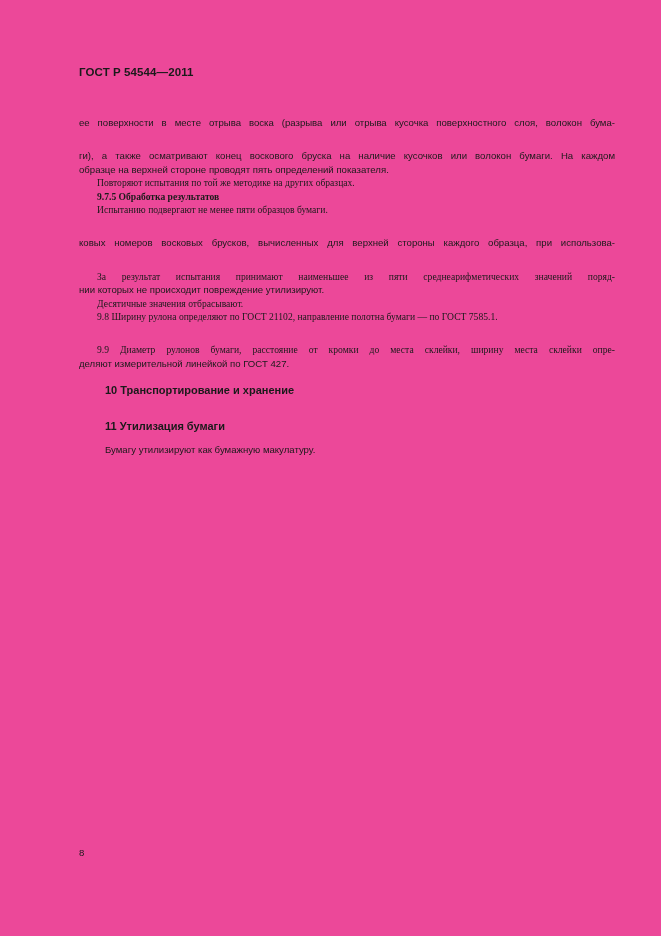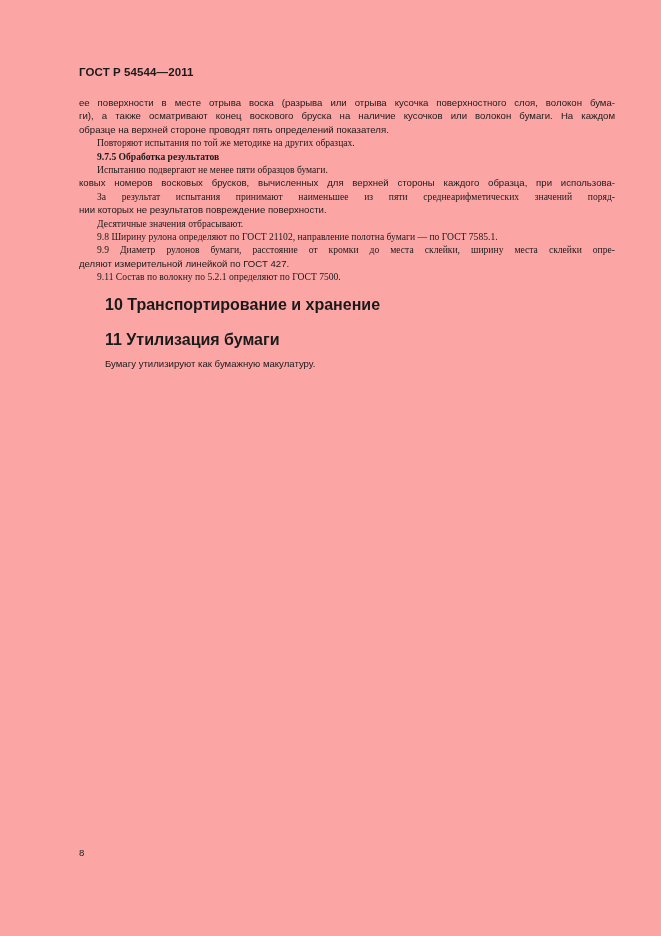--- a/index.html
+++ b/index.html
@@ -1,49 +1,48 @@
 <!DOCTYPE html>
 <html><head>
 <meta charset="utf-8">
 <style>
   html, body { margin: 0; padding: 0; background: #ffffff; }
   body { width: 661px; height: 936px; position: relative; overflow: hidden;
          font-family: "Liberation Sans", sans-serif; color: #1a1a1a; }
-  .page { position: absolute; left: 0; top: 0; width: 661px; height: 936px; background: #fca5a5; }
+  .page { position: absolute; left: 0; top: 0; width: 661px; height: 936px; background: #ec4899; }
   .hdr { position: absolute; left: 79px; top: 66px; font-weight: bold; font-size: 11.5px; letter-spacing: 0.1px; }
   .body { position: absolute; left: 79px; top: 96px; width: 536px; font-size: 9.6px; line-height: 13.4px; }
   .ln { white-space: nowrap; }
   .ind { padding-left: 18px; font-family: Liberation Serif, serif; }
-  .jst { text-align: justify; text-align-last: justify; white-space: normal; }
+  .jst { text-align: justify; text-align-last: justify; white-space: normal; margin-top: 20px; }
   .bold { font-weight: bold; }
-  .h2 { font-weight: bold; font-size: 16px; padding-left: 26px; }
+  .h2 { font-weight: bold; font-size: 11px; padding-left: 26px; }
   .p2 { padding-left: 26px; }
   .pgnum { position: absolute; left: 79px; top: 847px; font-size: 9.6px; }
 </style>
 </head>
 <body>
 
 <div class="page">
   <div class="hdr">ГОСТ Р 54544—2011</div>
 
   <div class="body">
     <div class="ln jst">ее поверхности в месте отрыва воска (разрыва или отрыва кусочка поверхностного слоя, волокон бума-</div>
     <div class="ln jst">ги), а также осматривают конец воскового бруска на наличие кусочков или волокон бумаги. На каждом</div>
     <div class="ln">образце на верхней стороне проводят пять определений показателя.</div>
     <div class="ln ind">Повторяют испытания по той же методике на других образцах.</div>
     <div class="ln ind bold">9.7.5  Обработка результатов</div>
     <div class="ln ind">Испытанию подвергают не менее пяти образцов бумаги.</div>
     <div class="ln jst">ковых номеров восковых брусков, вычисленных для верхней стороны каждого образца, при использова-</div>
     <div class="ln ind jst">За результат испытания принимают наименьшее из пяти среднеарифметических значений поряд-</div>
-    <div class="ln">нии которых не результатов повреждение поверхности.</div>
+    <div class="ln">нии которых не происходит повреждение утилизируют.</div>
     <div class="ln ind">Десятичные значения отбрасывают.</div>
     <div class="ln ind">9.8  Ширину рулона определяют по ГОСТ 21102, направление полотна бумаги — по ГОСТ 7585.1.</div>
     <div class="ln ind jst">9.9  Диаметр рулонов бумаги, расстояние от кромки до места склейки, ширину места склейки опре-</div>
     <div class="ln">деляют измерительной линейкой по ГОСТ 427.</div>
-    <div class="ln ind">9.11  Состав по волокну по 5.2.1 определяют по ГОСТ 7500.</div>
 
     <div style="height:14px"></div>
     <div class="ln h2">10  Транспортирование и хранение</div>
     <div style="height:10px"></div>
 
     <div style="height:12px"></div>
     <div class="ln h2">11  Утилизация бумаги</div>
     <div style="height:10px"></div>
     <div class="ln p2">Бумагу утилизируют как бумажную макулатуру.</div>
   </div>

